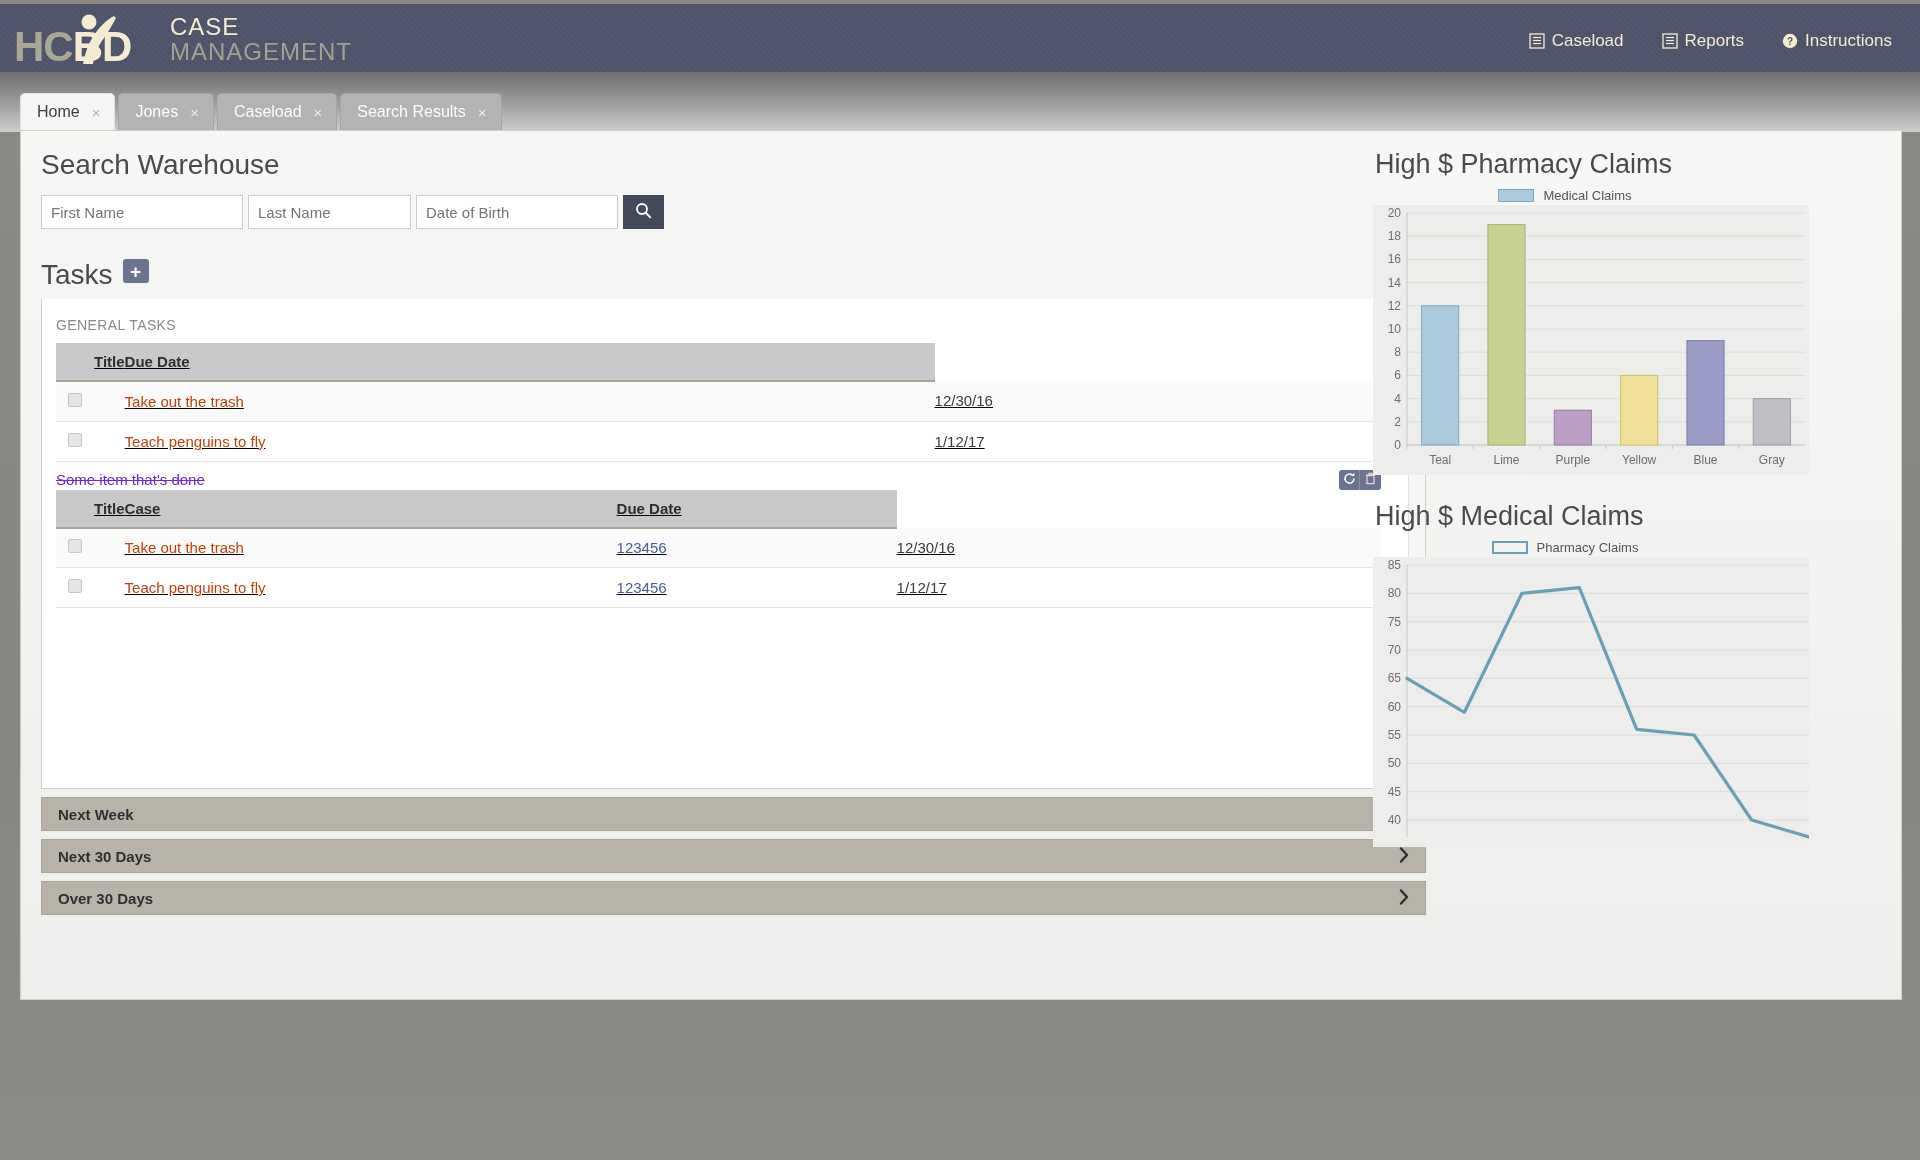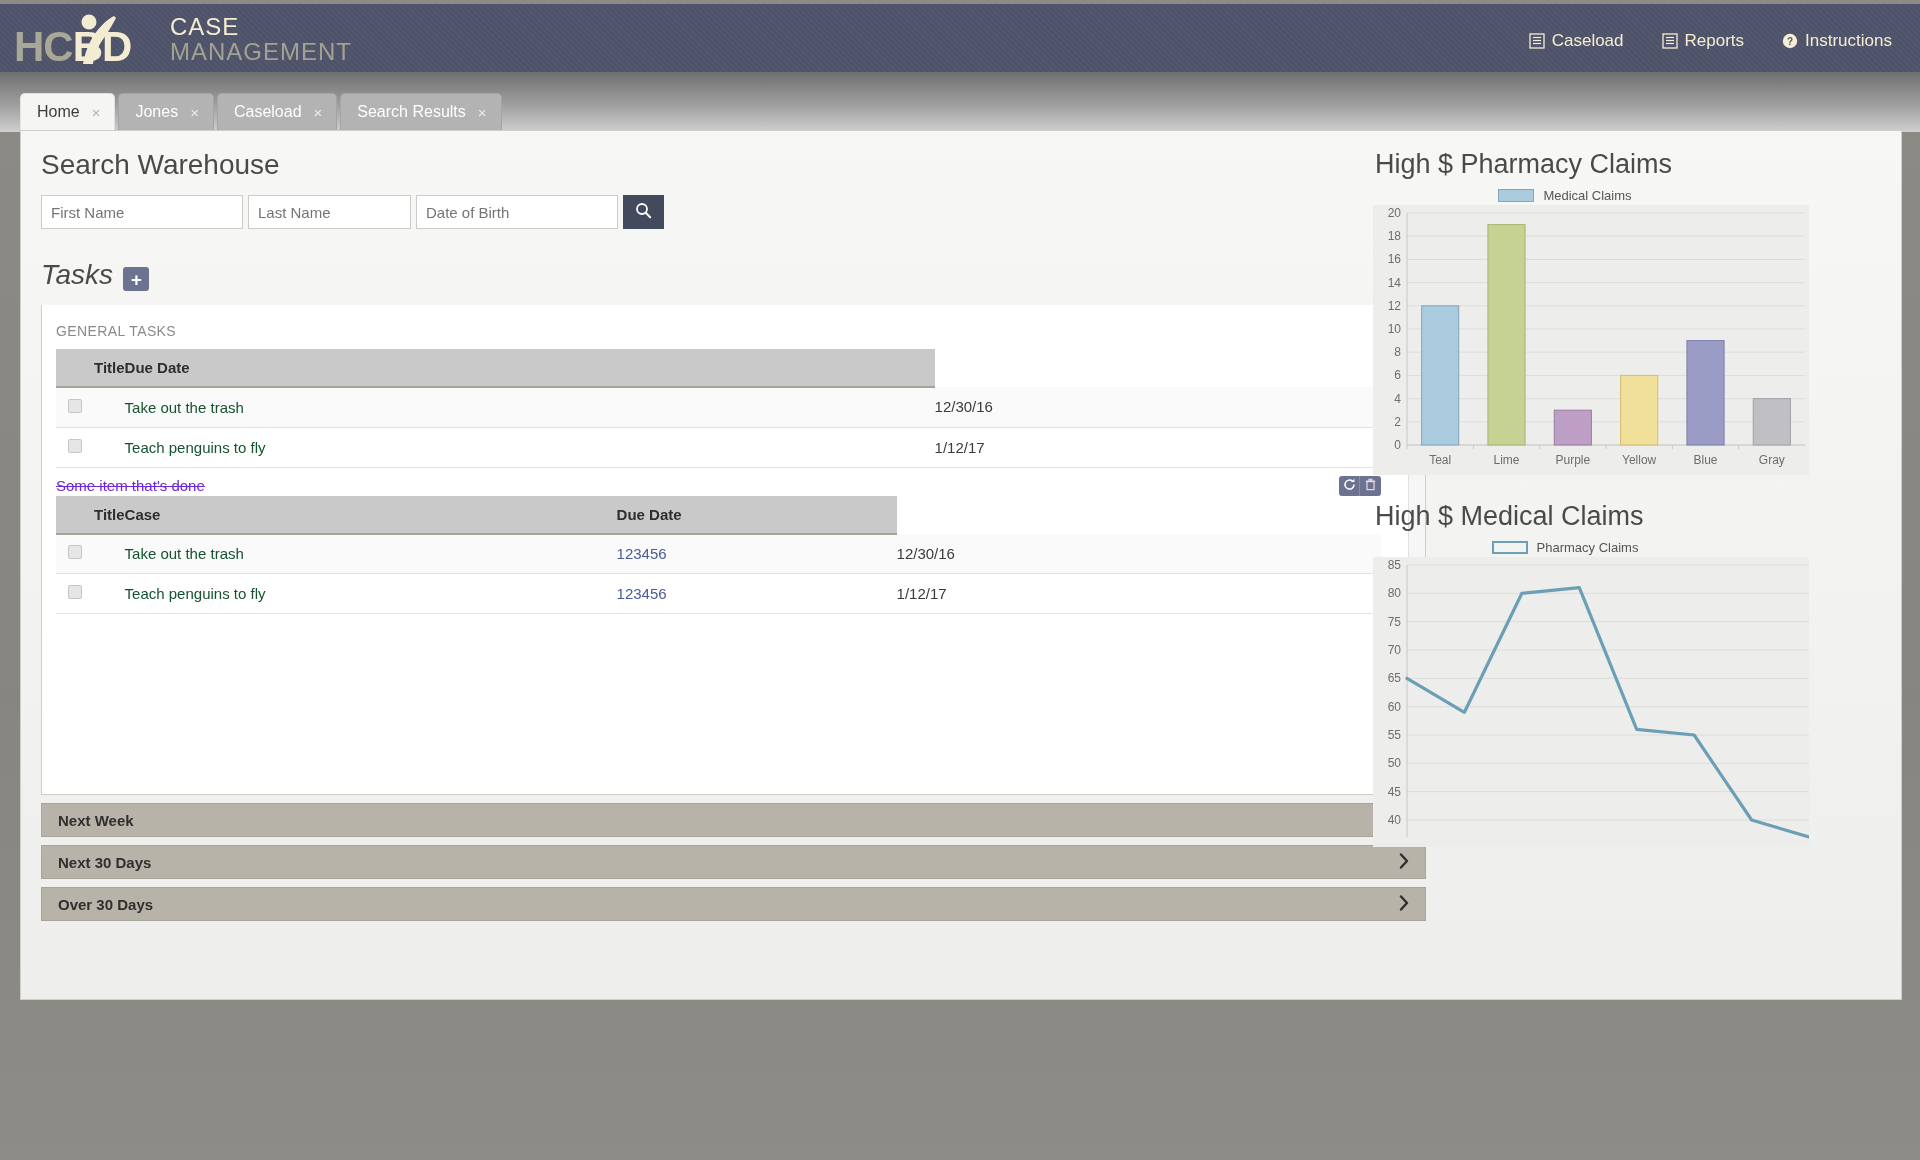--- a/index.html
+++ b/index.html
@@ -100,21 +100,21 @@
   #first-name-input { width: 202px; }
   #last-name-input  { width: 163px; margin-left: 2px; }
   #dob-input        { width: 202px; margin-left: 2px; }
   #search-submit {
     width: 41px; height: 34px; margin-left: 2px;
     background: #434a5c; border: 1px solid #434a5c; cursor: pointer;
     display: flex; align-items: center; justify-content: center;
   }
 
   #tasks-heading {
-    display: flex; align-items: flex-end; gap: 10px; margin-bottom: 14px; font-style: italic;
+    display: flex; align-items: flex-start; gap: 10px; margin-bottom: 8px;
   }
   #tasks-heading .section-title { margin-bottom: 0; }
   #add-task-button {
     width: 26px; height: 24px; background: #6b7391; border-radius: 3px;
     display: flex; align-items: center; justify-content: center; cursor: pointer;
     color: #fff; font-size: 19px; line-height: 1; font-weight: bold;
   }
 
   
   .acc-header {
@@ -126,32 +126,32 @@
   .acc-chevron { margin-left: auto; font-size: 15px; color: #2f2f2f; }
   #acc-today-body {
     background: #fff; border: 1px solid #cfcfca; border-top: none;
     height: 490px; position: relative;
   }
   #today-scroll-area { position: absolute; inset: 0 17px 0 0; padding: 14px 0 0 14px; }
 
   .table-label {
     font-size: 14px; color: #8a8a8a; letter-spacing: 0.4px; margin: 4px 0 10px 0;
   }
-  table.task-table { width: 1325px; border-collapse: collapse; }
+  table.task-table { width: 1325px; border-collapse: collapse; text-decoration: underline; }
   table.task-table thead th {
     background: #c9c9c9; color: #2e2e2e; font-size: 15px; text-align: left;
     height: 38px; font-weight: bold; border-bottom: 2px solid #a7a496;
   }
   table.task-table thead th:first-child { padding-left: 38px; }
   table.task-table tbody td {
     height: 40px; font-size: 15px; border-bottom: 1px solid #e3e3e0; color: #3b3b3b;
   }
   table.task-table tbody tr:nth-child(odd) td { background: #fafafa; }
   td.col-check { width: 38px; padding-left: 12px; }
-  .task-link { color: #14532d; text-decoration: none; cursor: pointer; }
+  .task-link { color: #c2410c; text-decoration: none; cursor: pointer; }
   .case-link { color: #4a5b96; text-decoration: none; cursor: pointer; }
   .cell-chk {
     width: 14px; height: 14px; background: #e6e6e6; border: 1px solid #c6c6c6;
     border-radius: 2px; display: inline-block; cursor: pointer;
   }
   #general-tasks-table thead th:nth-child(2) { width: 810px; }
   #case-tasks-table thead th:nth-child(2) { width: 492px; }
   #case-tasks-table thead th:nth-child(3) { width: 280px; }
 
   #done-row {

